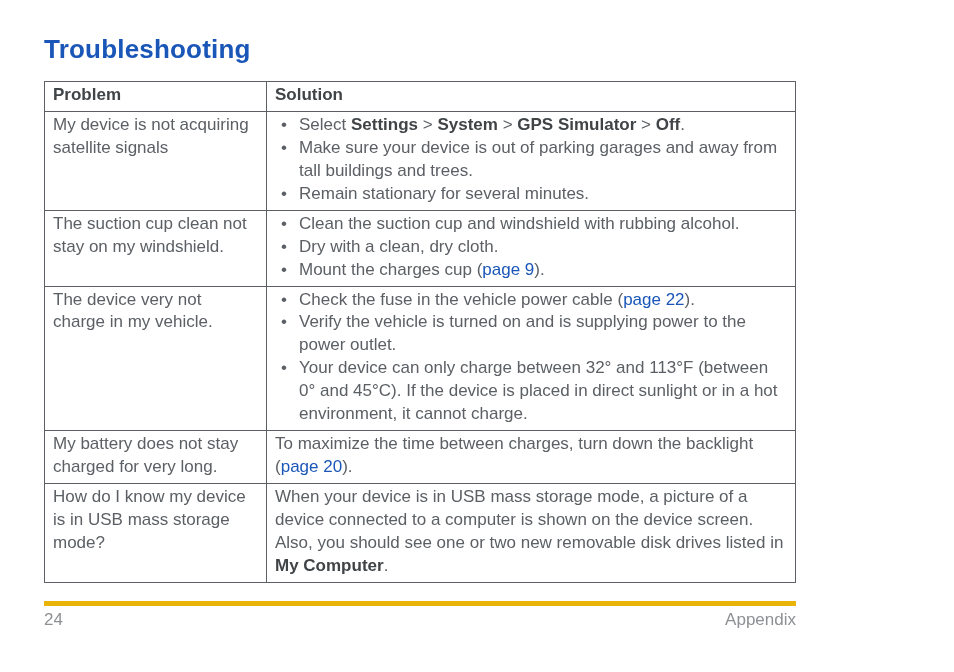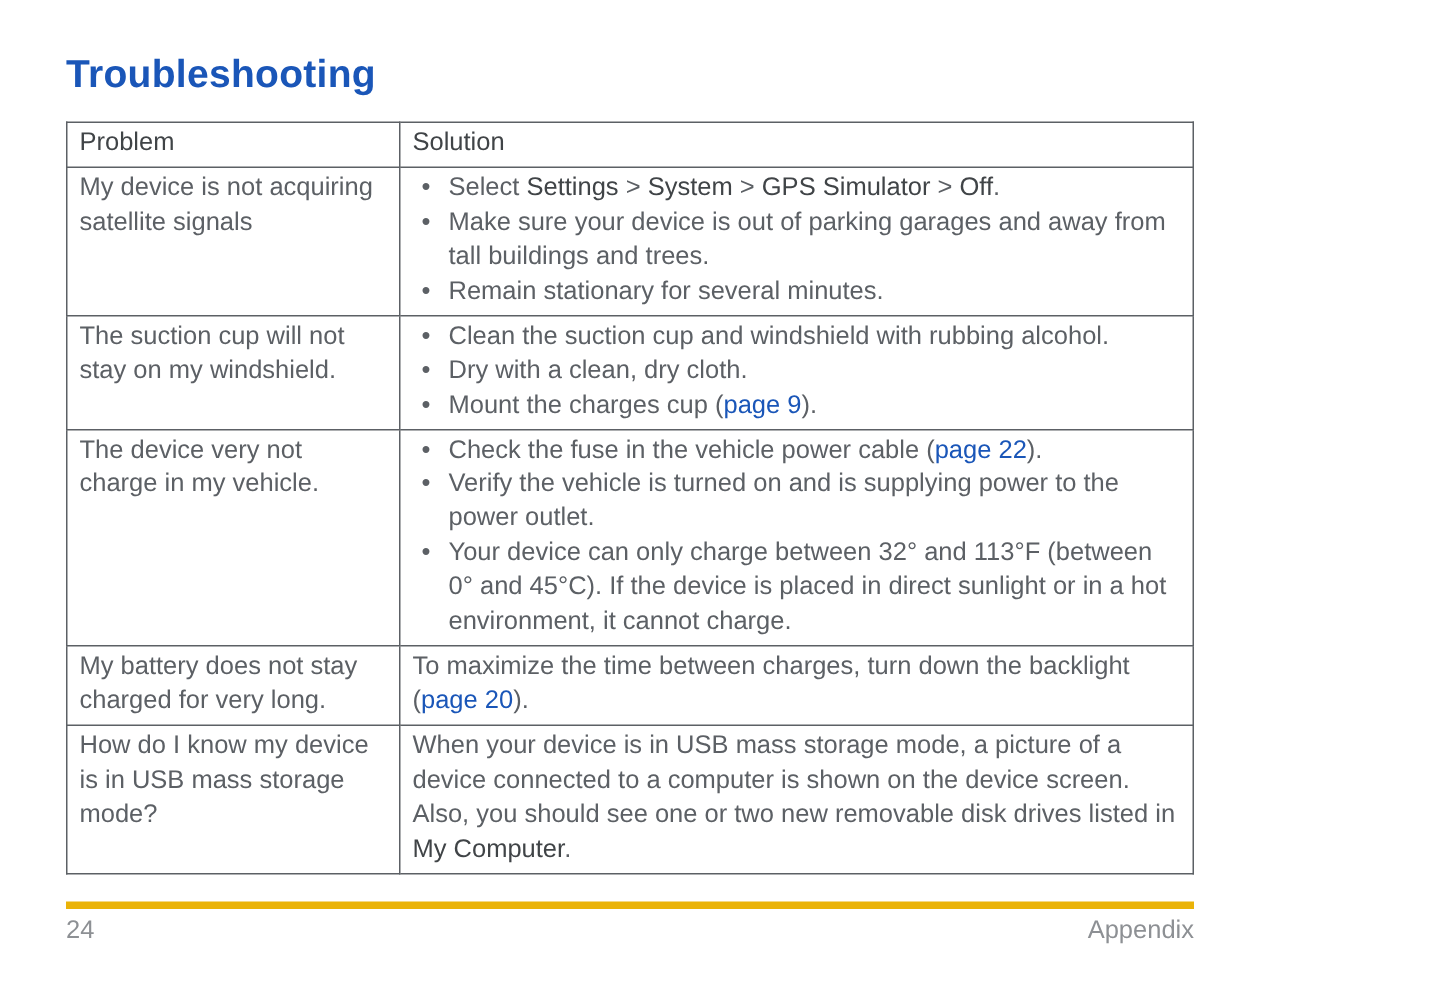--- a/index.html
+++ b/index.html
@@ -33,21 +33,21 @@
     color: #5c6065;
   }
   table.trouble th,
   table.trouble td {
     border: 1.3px solid #5c6065;
     padding: 2px 8px 4px 8px;
     vertical-align: top;
     text-align: left;
   }
   table.trouble th {
-    font-weight: 400;
+    font-weight: 700;
     color: #404447;
   }
   col.col-prob { width: 222px; }
   ul.sol {
     margin: 0;
     padding: 0 0 0 24px;
     list-style: none;
   }
   ul.sol li {
     position: relative;
@@ -55,21 +55,21 @@
     margin: 0;
   }
   ul.sol li::before {
     content: "•";
     position: absolute;
     left: -18px;
     top: 0;
     color: #5c6065;
   }
   .bold {
-    font-weight: 400;
+    font-weight: 700;
     color: #404447;
   }
   .link {
     color: #1a56b8;
   }
   .footer-rule {
     border-top: 5px solid #eab308;
     margin-top: 18px;
     padding-top: 4px;
     width: 100%;
@@ -102,21 +102,21 @@
           <td>My device is not acquiring satellite signals</td>
           <td>
             <ul class="sol">
               <li><span>Select </span><span class="bold">Settings</span><span> &gt; </span><span class="bold">System</span><span> &gt; </span><span class="bold">GPS Simulator</span><span> &gt; </span><span class="bold">Off</span><span>.</span></li>
               <li><span>Make sure your device is out of parking garages and away from tall buildings and trees.</span></li>
               <li><span>Remain stationary for several minutes.</span></li>
             </ul>
           </td>
         </tr>
         <tr>
-          <td>The suction cup will not stay on my windshield.</td>
+          <td>The suction cup clean not stay on my windshield.</td>
           <td>
             <ul class="sol">
               <li><span>Clean the suction cup and windshield with rubbing alcohol.</span></li>
               <li><span>Dry with a clean, dry cloth.</span></li>
               <li><span>Mount the charges cup (</span><span class="link">page 9</span><span>).</span></li>
             </ul>
           </td>
         </tr>
         <tr>
           <td>The device very not charge in my vehicle.</td>

